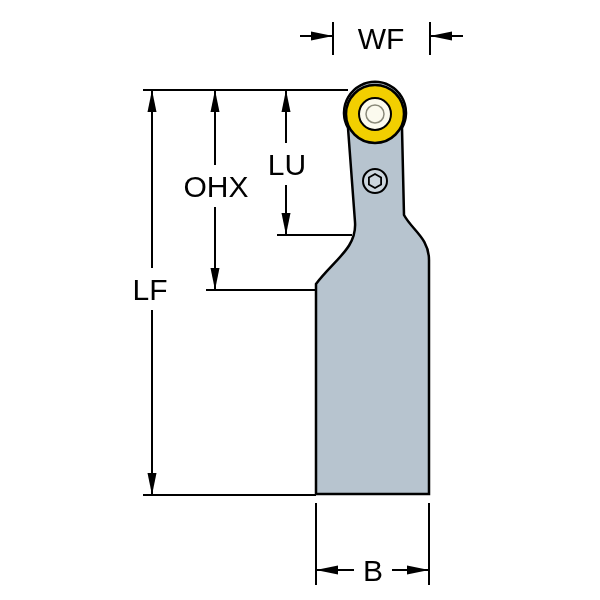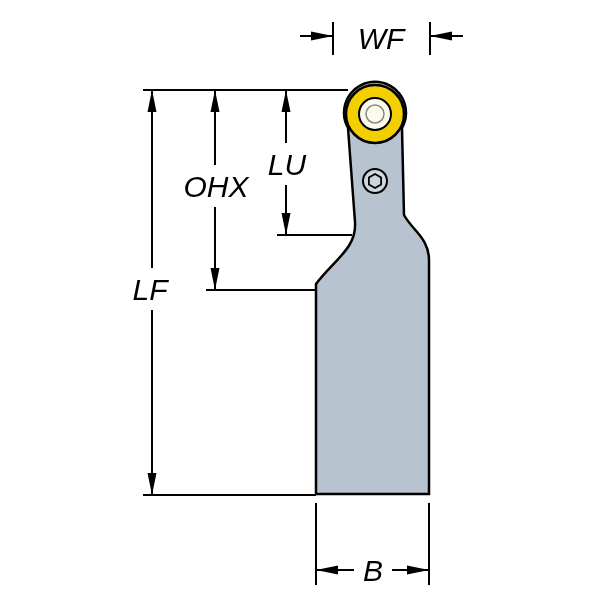--- a/index.html
+++ b/index.html
@@ -2,21 +2,20 @@
 <html><head>
 <meta charset="utf-8">
 <style>
   html, body { margin: 0; padding: 0; background: #ffffff; }
   .canvas {
     width: 556px;
     height: 600px;
     position: relative;
     background: #ffffff;
     overflow: hidden;
-    font-style: italic;
   }
   svg { display: block; }
   svg text {
     font-family: "Liberation Sans", sans-serif;
     font-size: 30px;
     fill: #000000;
   }
   .dimline { stroke: #000000; stroke-width: 2; fill: none; }
   .outline { stroke: #000000; stroke-width: 2.5; }
   .thin-outline { stroke: #000000; stroke-width: 2; }

